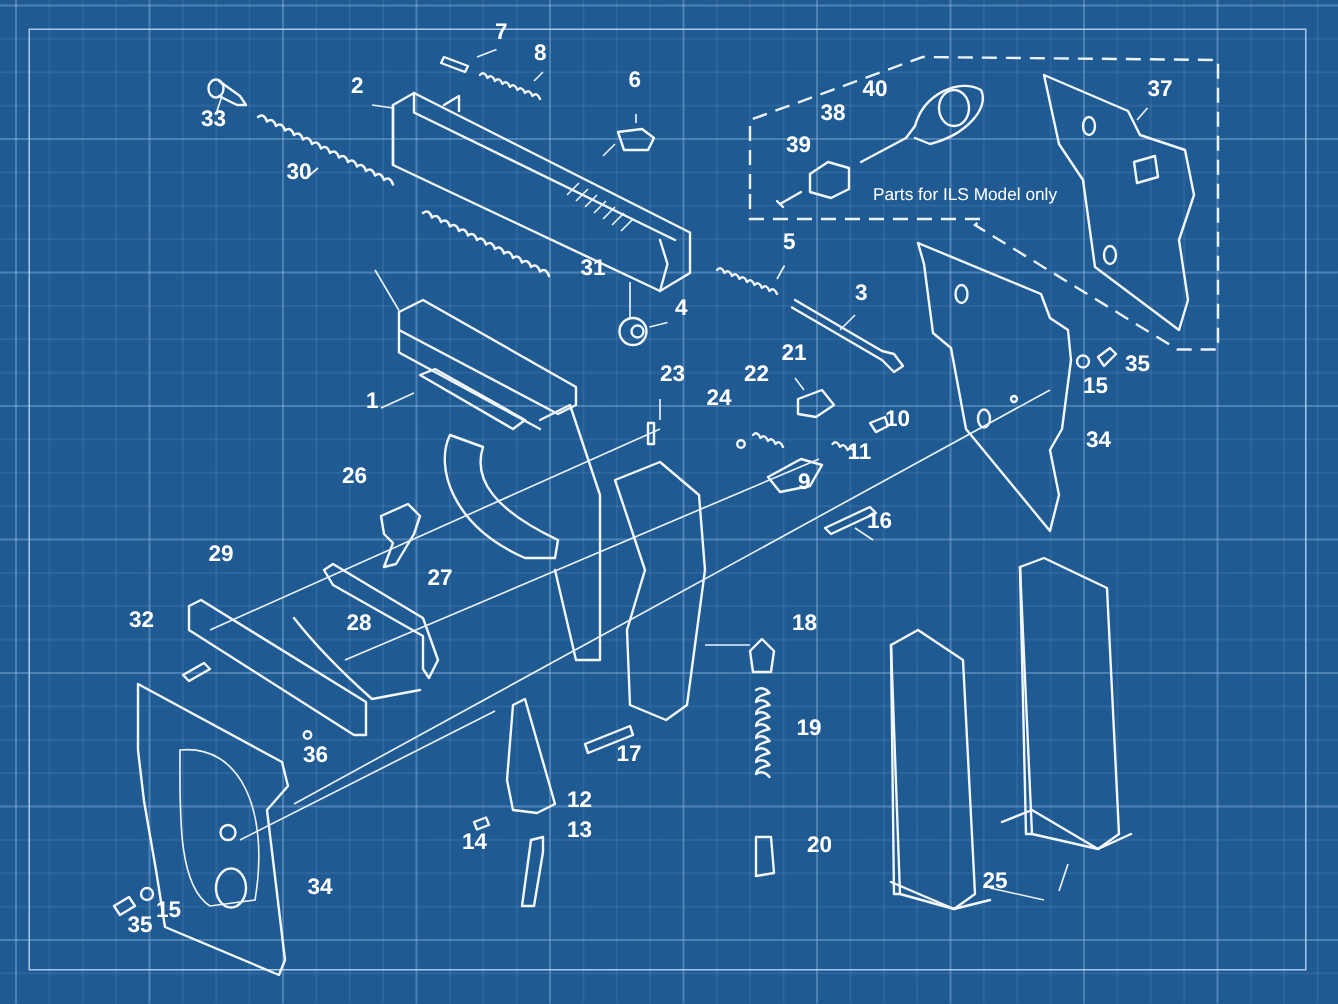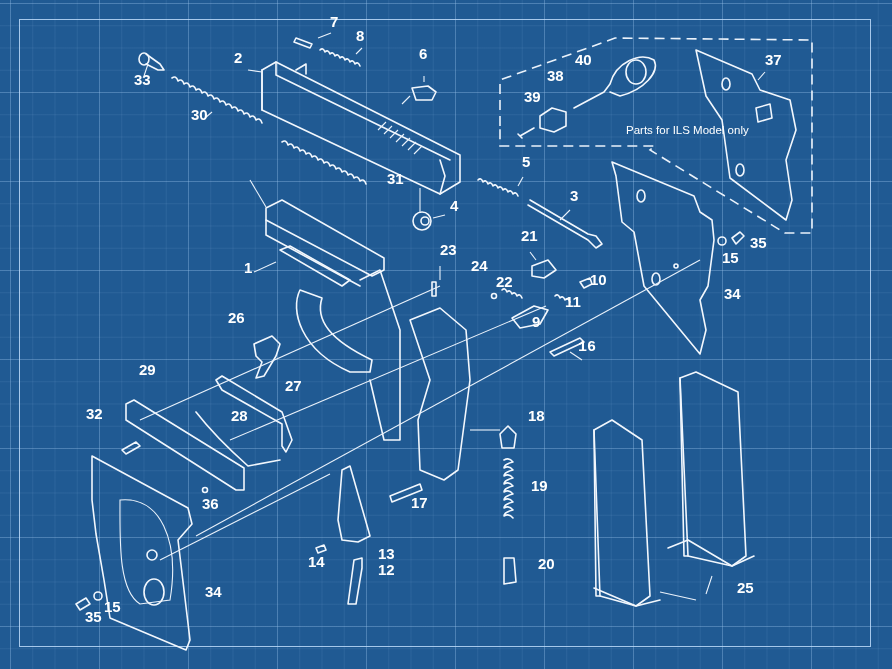--- a/index.html
+++ b/index.html
@@ -25,21 +25,21 @@
   }
   svg#drawing { position: absolute; left: 0; top: 0; }
   .ln { fill: none; stroke: #f2f7fd; stroke-width: 1.6; stroke-linejoin: round; stroke-linecap: round; }
   .thin { fill: none; stroke: #eaf2fb; stroke-width: 1.1; }
   .dash { fill: none; stroke: #eaf2fb; stroke-width: 1.6; stroke-dasharray: 10 6; }
   .lbl {
     position: absolute; color: #ffffff; font-weight: bold; font-size: 15px;
     line-height: 1; white-space: nowrap;
   }
   .note {
-    position: absolute; color: #ffffff; font-size: 11.5px; white-space: nowrap; margin-left: 44px;
+    position: absolute; color: #ffffff; font-size: 11.5px; white-space: nowrap;
   }
 </style>
 </head>
 <body>
 
 <div id="canvas">
   <div id="frame"></div>
 
   <svg id="drawing" width="892" height="669" viewBox="0 0 892 669">
 
@@ -174,34 +174,34 @@
       <div class="lbl" style="left: 234px; top: 50px;">2</div>
       <div class="lbl" style="left: 570px; top: 188px;">3</div>
       <div class="lbl" style="left: 450px; top: 198px;">4</div>
       <div class="lbl" style="left: 522px; top: 154px;">5</div>
       <div class="lbl" style="left: 419px; top: 46px;">6</div>
       <div class="lbl" style="left: 330px; top: 14px;">7</div>
       <div class="lbl" style="left: 356px; top: 28px;">8</div>
       <div class="lbl" style="left: 532px; top: 314px;">9</div>
       <div class="lbl" style="left: 590px; top: 272px;">10</div>
       <div class="lbl" style="left: 565px; top: 294px;">11</div>
-      <div class="lbl" style="left: 378px; top: 526px; margin-top: 36px;">12</div>
+      <div class="lbl" style="left: 378px; top: 526px;">12</div>
       <div class="lbl" style="left: 378px; top: 546px;">13</div>
       <div class="lbl" style="left: 308px; top: 554px;">14</div>
       <div class="lbl" style="left: 722px; top: 250px;">15</div>
-      <div class="lbl" style="left: 578px; top: 340px; font-family: Liberation Mono, monospace;">16</div>
+      <div class="lbl" style="left: 578px; top: 340px;">16</div>
       <div class="lbl" style="left: 411px; top: 495px;">17</div>
       <div class="lbl" style="left: 528px; top: 408px;">18</div>
       <div class="lbl" style="left: 531px; top: 478px;">19</div>
       <div class="lbl" style="left: 538px; top: 556px;">20</div>
       <div class="lbl" style="left: 521px; top: 228px;">21</div>
-      <div class="lbl" style="left: 496px; top: 242px; margin-top: 32px;">22</div>
+      <div class="lbl" style="left: 496px; top: 242px;">22</div>
       <div class="lbl" style="left: 440px; top: 242px;">23</div>
       <div class="lbl" style="left: 471px; top: 258px;">24</div>
-      <div class="lbl" style="left: 737px; top: 580px;">25</div>
+      <div class="lbl" style="left: 655px; top: 580px;">25</div>
       <div class="lbl" style="left: 228px; top: 310px;">26</div>
       <div class="lbl" style="left: 285px; top: 378px; text-align: right;">27</div>
       <div class="lbl" style="left: 231px; top: 408px;">28</div>
       <div class="lbl" style="left: 139px; top: 362px;">29</div>
       <div class="lbl" style="left: 191px; top: 107px;">30</div>
       <div class="lbl" style="left: 387px; top: 171px;">31</div>
       <div class="lbl" style="left: 86px; top: 406px;">32</div>
       <div class="lbl" style="left: 134px; top: 72px;">33</div>
       <div class="lbl" style="left: 724px; top: 286px;">34</div>
       <div class="lbl" style="left: 205px; top: 584px;">34</div>

